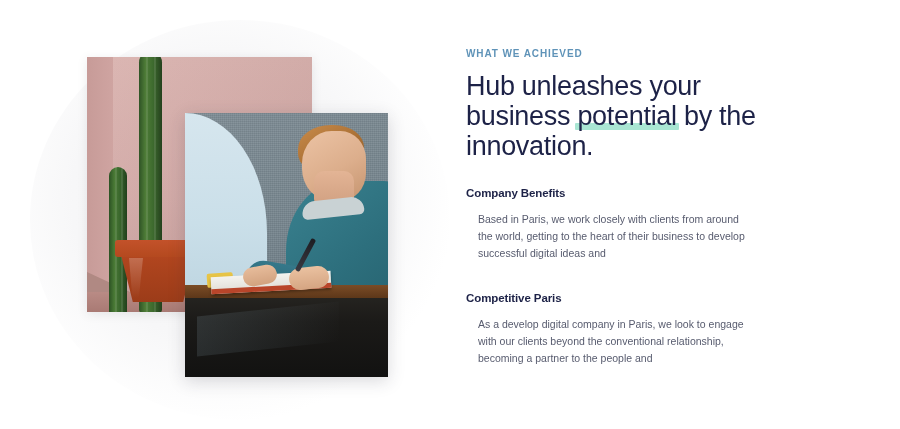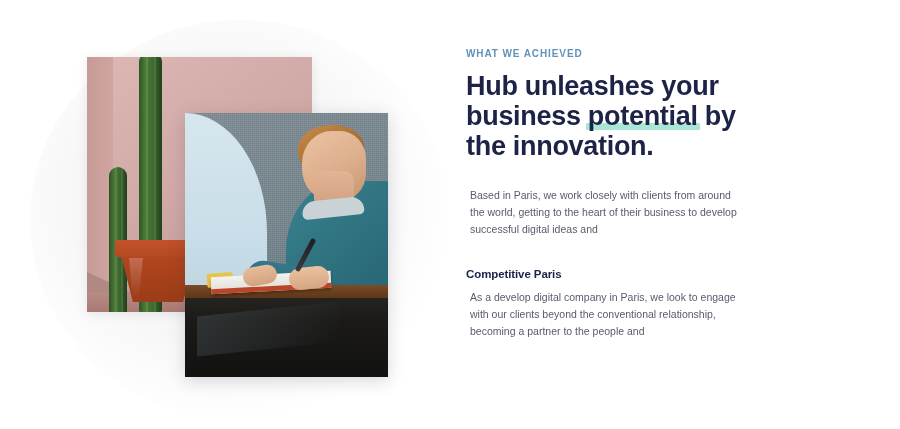--- a/index.html
+++ b/index.html
@@ -319,21 +319,21 @@
     font-size: 10px;
     font-weight: bold;
     letter-spacing: 0.9px;
     color: #5f93b8;
     text-transform: uppercase;
     margin: 0 0 12px 0;
   }
   .headline {
     font-size: 27px;
     line-height: 30px;
-    font-weight: bold;
+    font-weight: normal;
     color: #1d2247;
     letter-spacing: -0.3px;
     margin: 0;
   }
   .hl {
     position: relative;
     display: inline-block;
     z-index: 1;
   }
   .hl::after {
@@ -358,21 +358,21 @@
     font-size: 11.5px;
     font-weight: bold;
     color: #1d2247;
     margin: 0 0 9px 0;
     letter-spacing: -0.1px;
   }
   .block-body {
     font-size: 10.5px;
     line-height: 17px;
     color: #575b6e;
-    margin: 4px;
+    margin: 12px;
     max-width: 272px;
   }
 </style>
 </head>
 <body>
 
 <div class="page">
 
   <div class="bg-blob"></div>
 
@@ -427,20 +427,21 @@
 
   </div>
 
   <div class="content">
 
     <p class="eyebrow">WHAT WE ACHIEVED</p>
 
     <h1 class="headline"><span>Hub unleashes your business </span><span class="hl">potential</span><span> by the innovation.</span></h1>
 
     <div class="block">
+      <h2 class="block-title">Company Benefits</h2>
       <p class="block-body">Based in Paris, we work closely with clients from around the world, getting to the heart of their business to develop successful digital ideas and</p>
     </div>
 
     <div class="block second">
       <h2 class="block-title">Competitive Paris</h2>
       <p class="block-body">As a develop digital company in Paris, we look to engage with our clients beyond the conventional relationship, becoming a partner to the people and</p>
     </div>
 
   </div>
 

